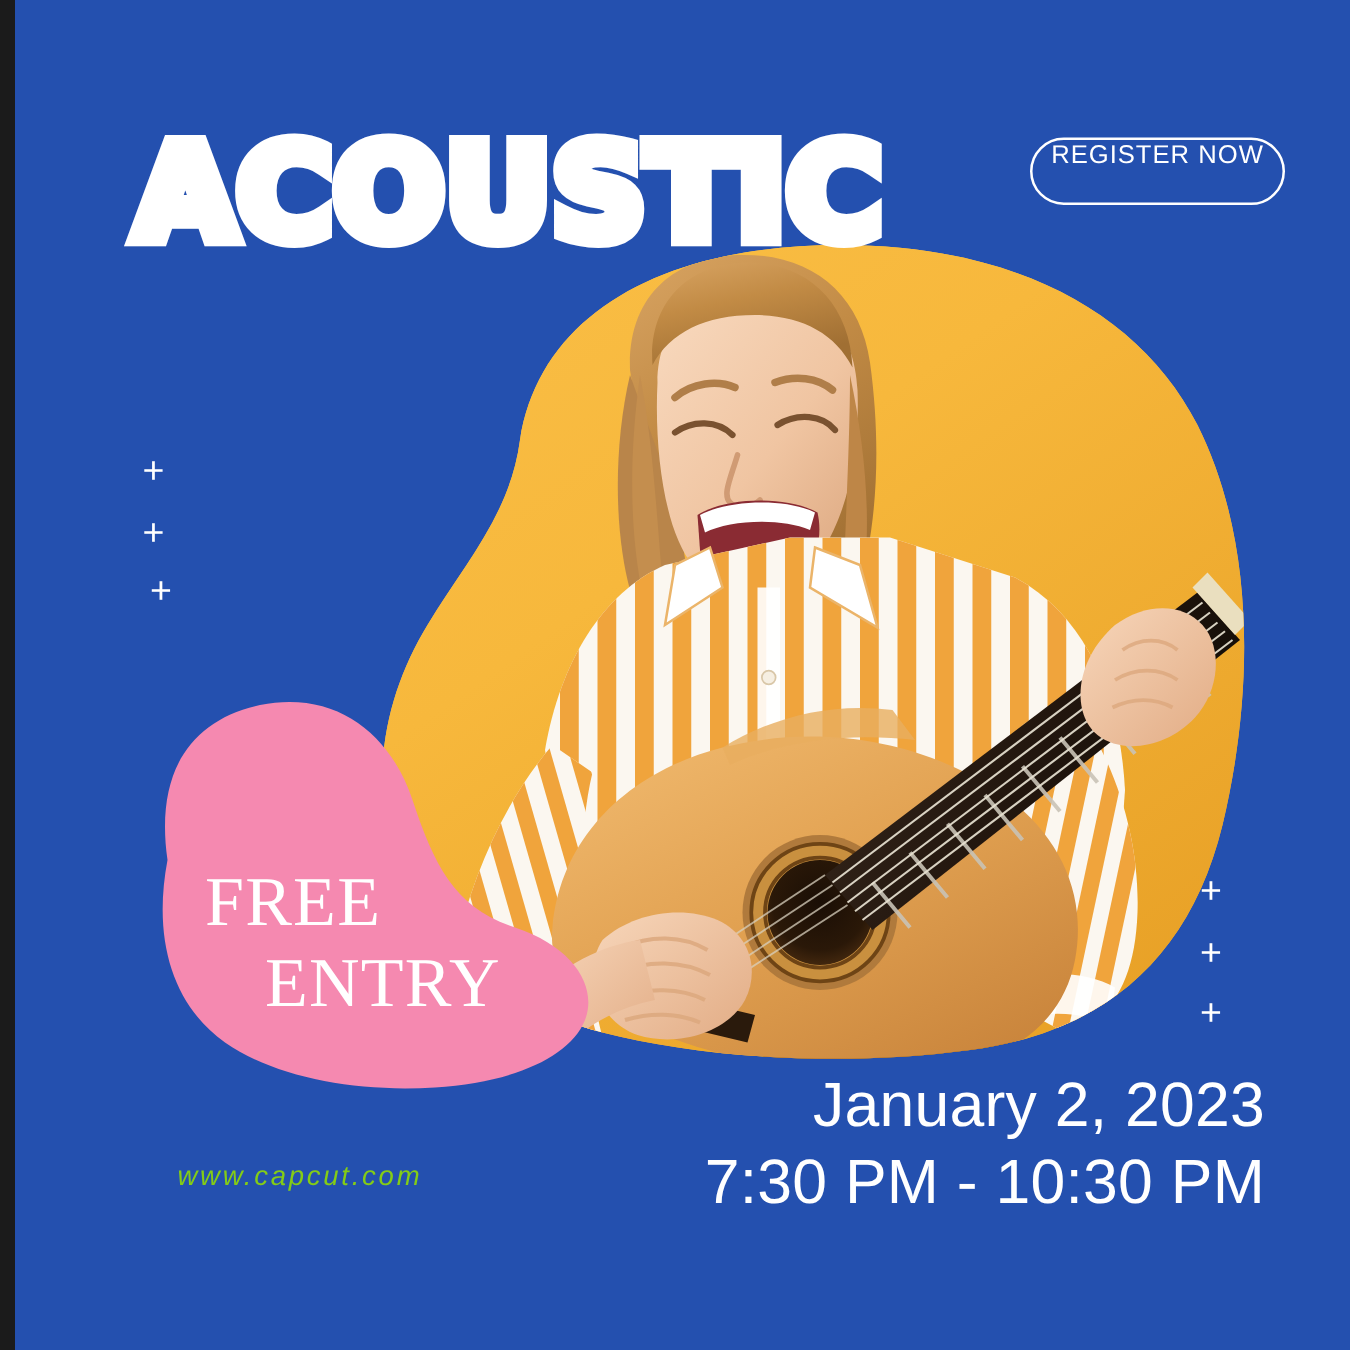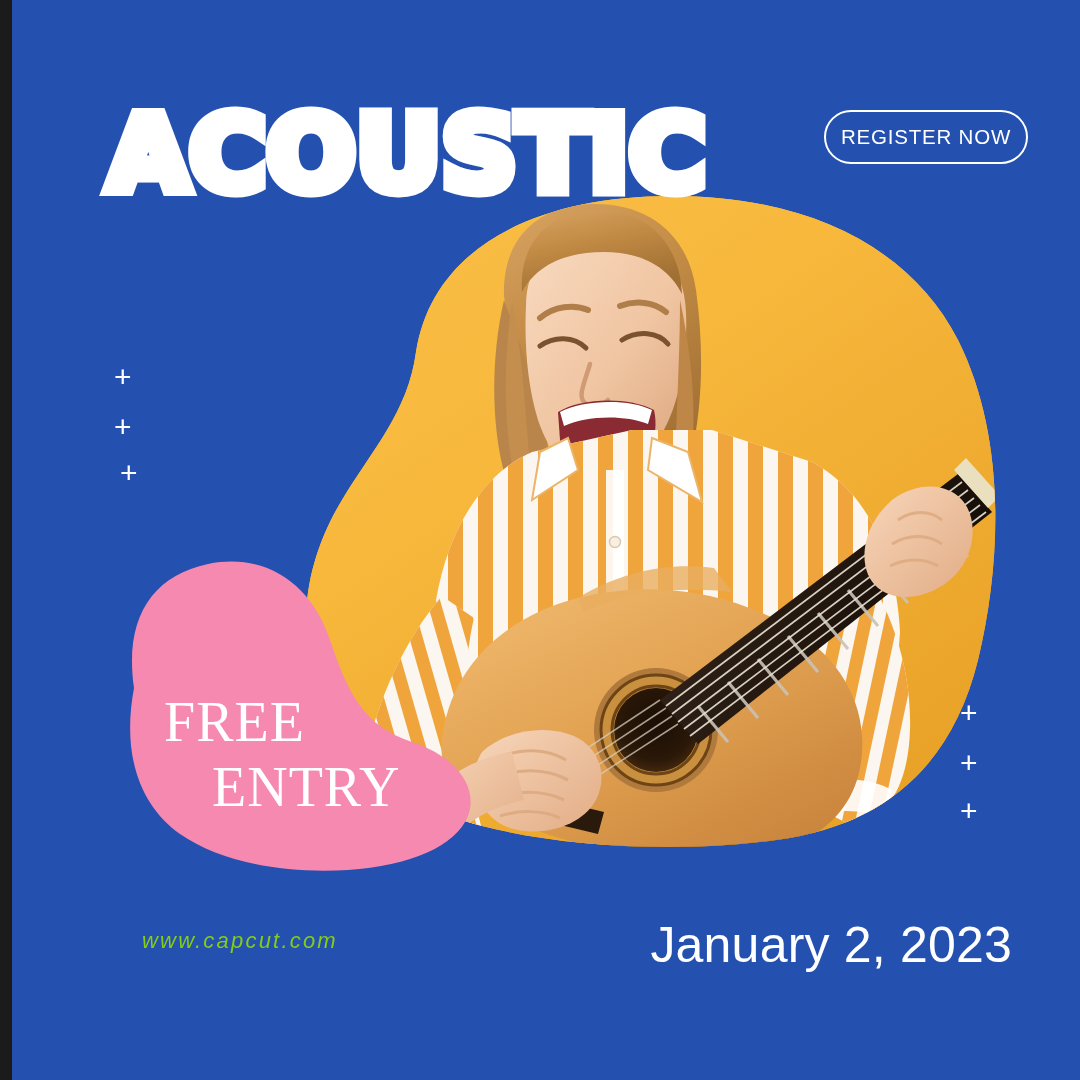--- a/index.html
+++ b/index.html
@@ -59,21 +59,21 @@
     right: 64px;
     top: 110px;
     width: 204px;
     height: 54px;
     border: 2px solid #ffffff;
     border-radius: 28px;
     color: #ffffff;
     font-size: 20.5px;
     letter-spacing: 0.8px;
     display: flex;
-    align-items: center;
+    align-items: flex-start;
     justify-content: center;
     box-sizing: border-box;
     background: transparent;
     cursor: pointer;
     z-index: 60;
     font-family: "Liberation Sans", sans-serif;
   }
 
   
   .free-entry {
@@ -465,20 +465,21 @@
     <span>REGISTER NOW</span>
   </div>
 
   <div class="free-entry">
     <span class="l1">FREE</span>
     <span class="l2">ENTRY</span>
   </div>
 
   <div class="date-block">
     <span class="d1">January 2, 2023</span>
+    <span class="d2">7:30 PM - 10:30 PM</span>
   </div>
 
   <div class="url">www.capcut.com</div>
 
   <div class="plus" style="left:102px; top:362px;">+</div>
   <div class="plus" style="left:102px; top:412px;">+</div>
   <div class="plus" style="left:108px; top:458px;">+</div>
 
   <div class="plus" style="left:948px; top:698px;">+</div>
   <div class="plus" style="left:948px; top:748px;">+</div>

